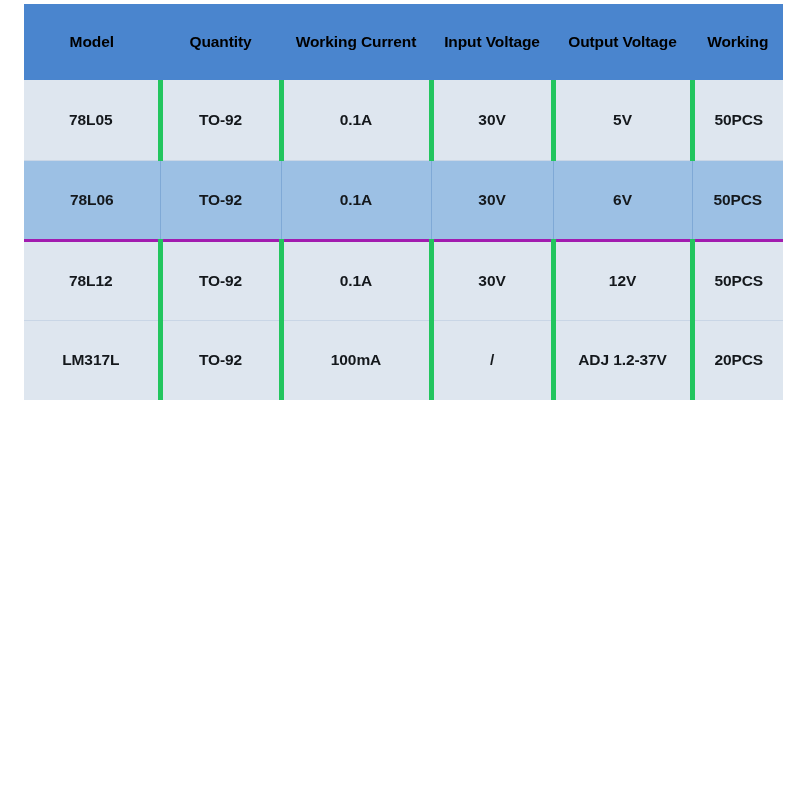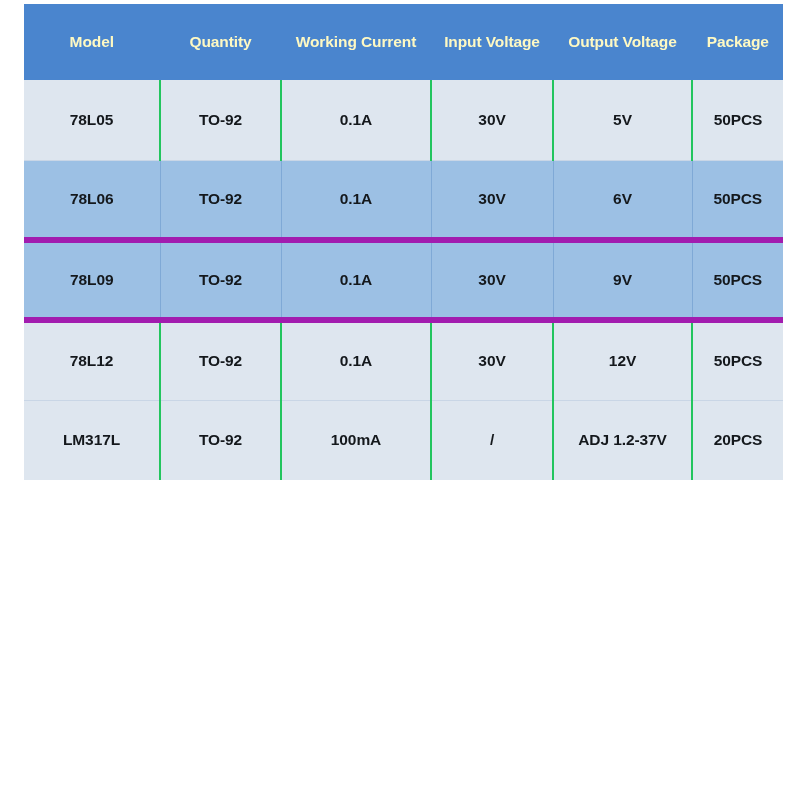--- a/index.html
+++ b/index.html
@@ -17,21 +17,21 @@
     width: 759px;
     height: 792px;
   }
   table.spec-table {
     width: 759px;
     border-collapse: collapse;
     table-layout: fixed;
   }
   table.spec-table thead th {
     background: #4a85ce;
-    color: #fef9c3;
+    color: #000000;
     font-size: 15.5px;
     font-weight: bold;
     height: 76px;
     text-align: center;
     vertical-align: middle;
     border-right: 1px solid #4a85ce;
     letter-spacing: -0.1px;
     white-space: nowrap;
   }
   table.spec-table thead th:last-child { border-right: none; }
@@ -41,27 +41,27 @@
     text-align: center;
     vertical-align: middle;
     font-size: 15.5px;
     font-weight: bold;
     color: #14181c;
     white-space: nowrap;
     letter-spacing: -0.1px;
   }
   tbody tr.row-light td {
     background: #dee6ef;
-    border-right: 2px solid #22c55e;
+    border-right: 5px solid #22c55e;
     border-bottom: 1px solid #c9d6e6;
   }
   tbody tr.row-blue td {
     background: #9cc0e4;
     border-right: 1px solid #7fa9d6;
-    border-bottom: 6px solid #a21caf;
+    border-bottom: 3px solid #a21caf;
   }
   tbody tr.row-light td:last-child,
   tbody tr.row-blue td:last-child { border-right: none; }
   tbody tr:last-child td { border-bottom: none; }
 
   col.c-model   { width: 136px; }
   col.c-package { width: 121px; }
   col.c-current { width: 150px; }
   col.c-involt  { width: 122px; }
   col.c-outvolt { width: 139px; }
@@ -80,46 +80,38 @@
         <col class="c-outvolt">
         <col class="c-qty">
     </colgroup>
     <thead>
       <tr>
         <th>Model</th>
         <th>Quantity</th>
         <th>Working Current</th>
         <th>Input Voltage</th>
         <th>Output Voltage</th>
-        <th>Package</th>
+        <th>Working</th>
       </tr>
     </thead>
     <tbody id="spec-table-body">
         <tr class="row-light">
           <td>78L05</td>
           <td>TO-92</td>
           <td>0.1A</td>
           <td>30V</td>
           <td>5V</td>
           <td>50PCS</td>
         </tr>
         <tr class="row-blue">
           <td>78L06</td>
           <td>TO-92</td>
           <td>0.1A</td>
           <td>30V</td>
           <td>6V</td>
-          <td>50PCS</td>
-        </tr>
-        <tr class="row-blue">
-          <td>78L09</td>
-          <td>TO-92</td>
-          <td>0.1A</td>
-          <td>30V</td>
-          <td>9V</td>
           <td>50PCS</td>
         </tr>
         <tr class="row-light">
           <td>78L12</td>
           <td>TO-92</td>
           <td>0.1A</td>
           <td>30V</td>
           <td>12V</td>
           <td>50PCS</td>
         </tr>

